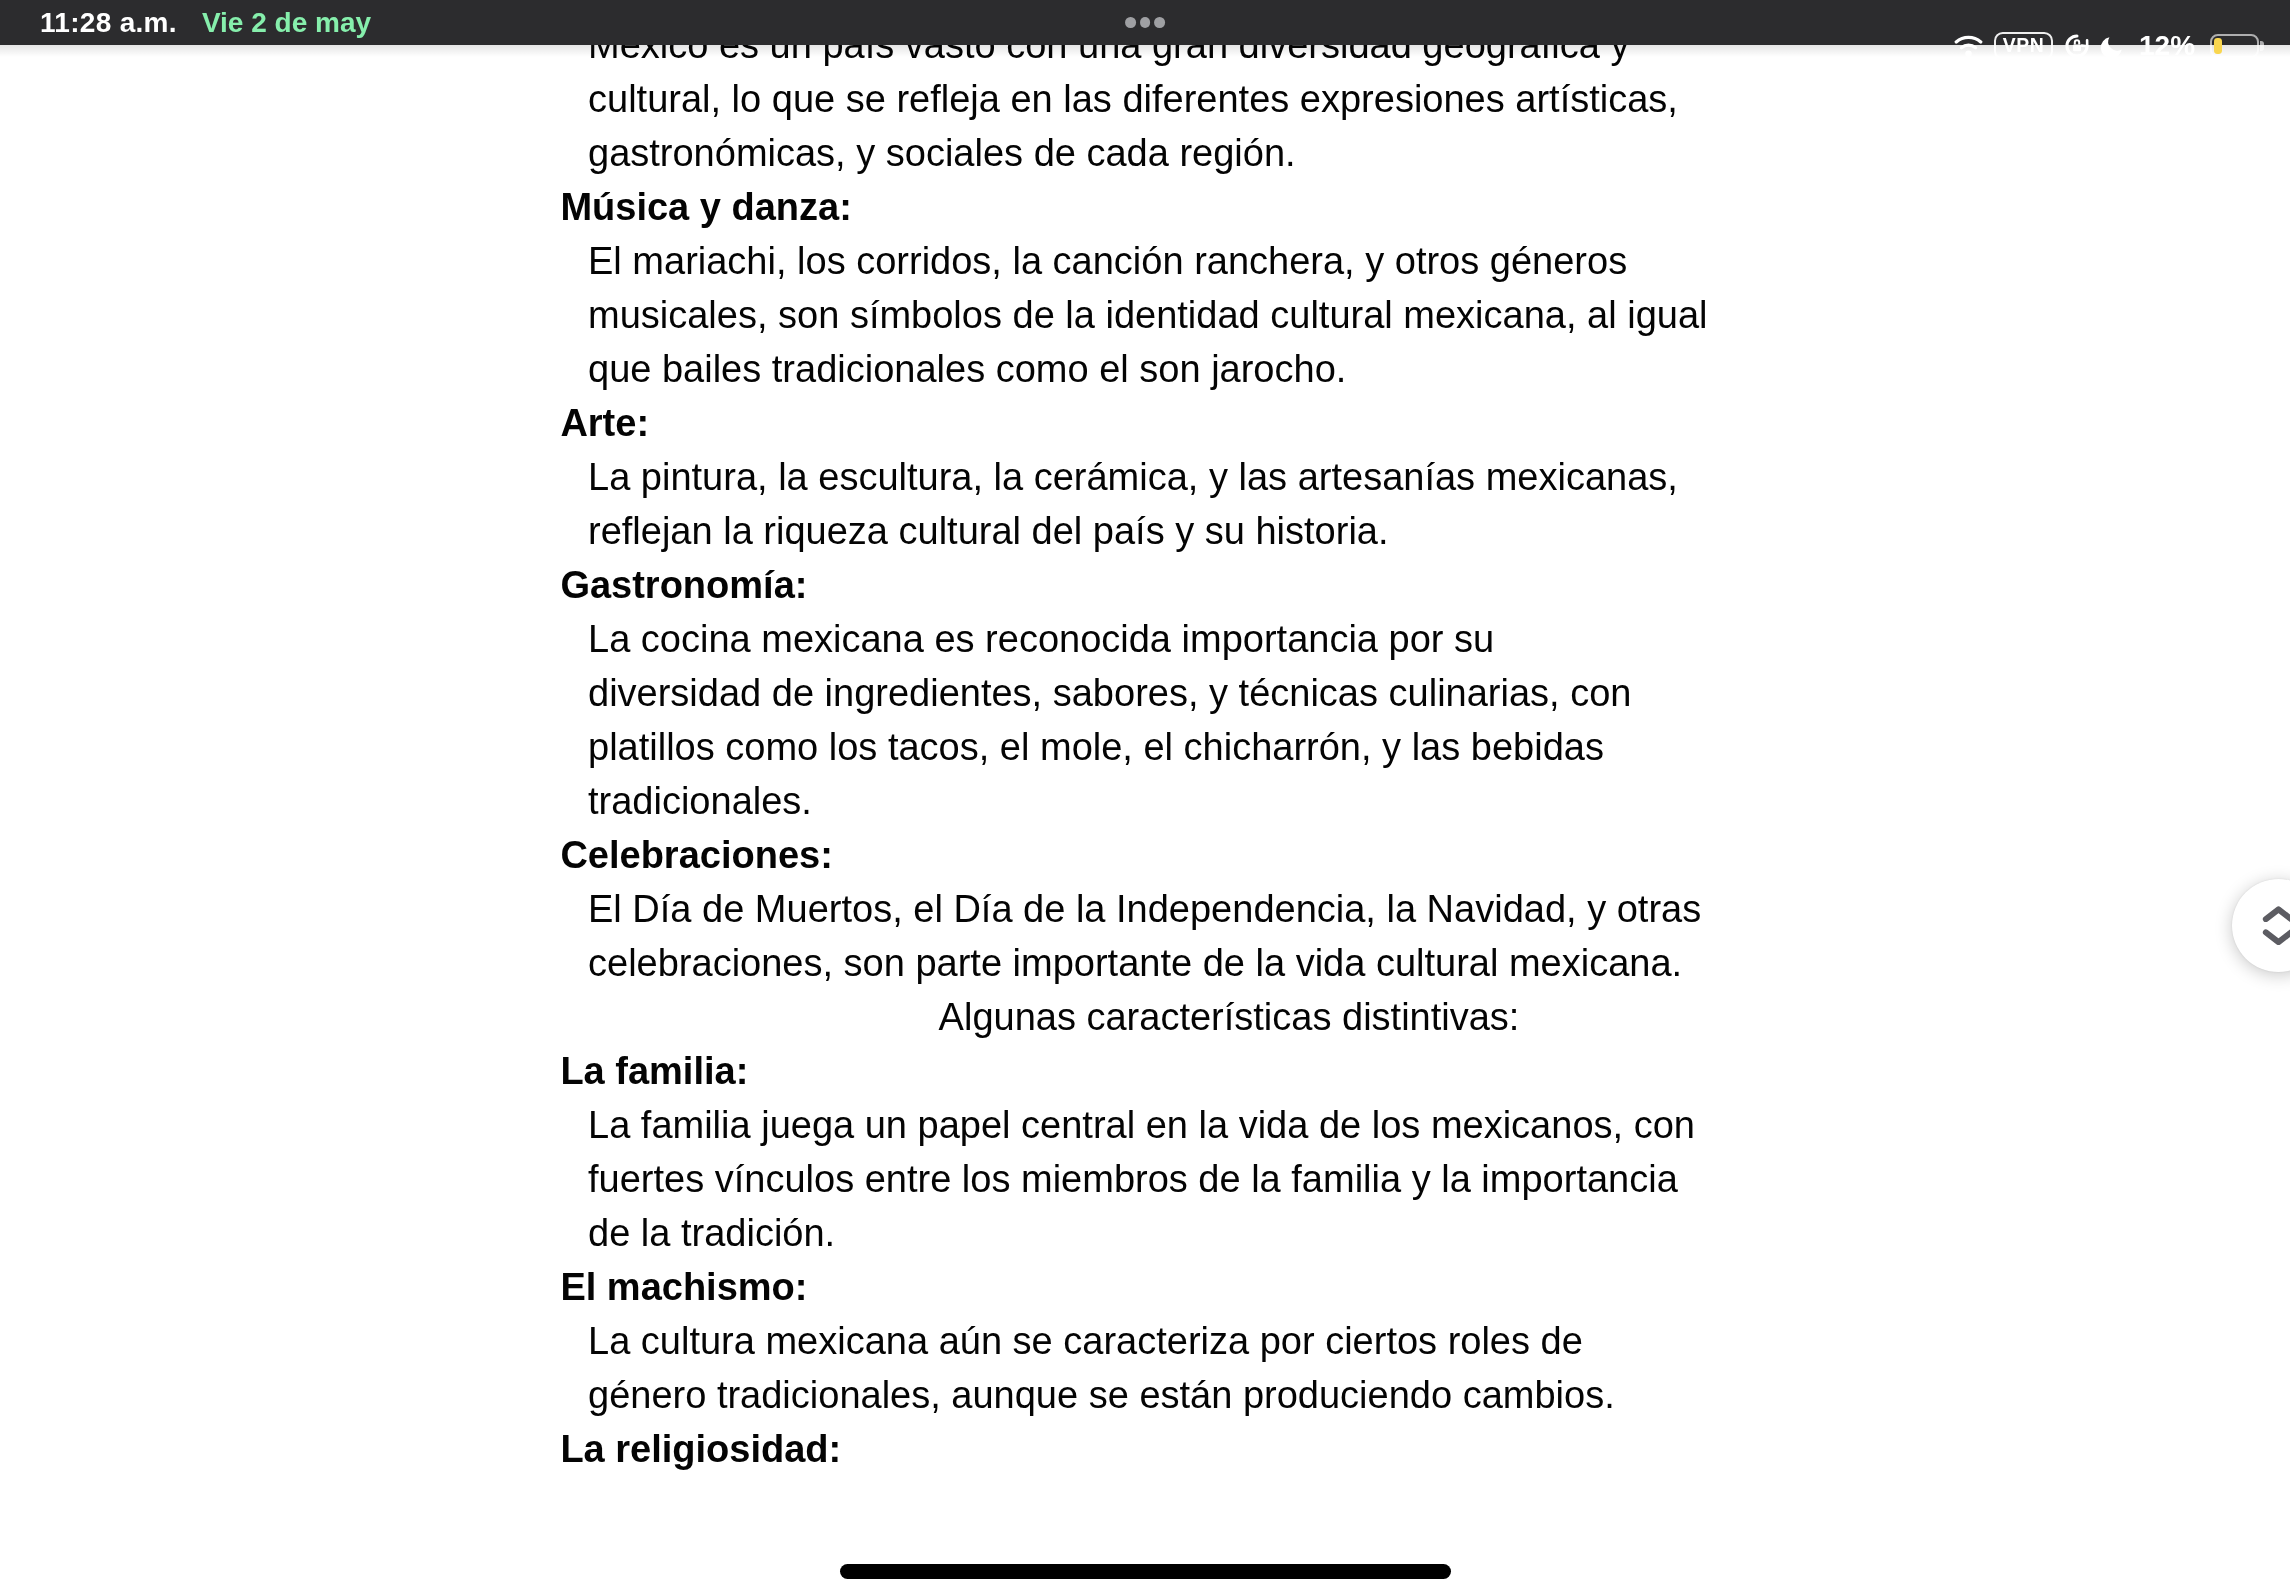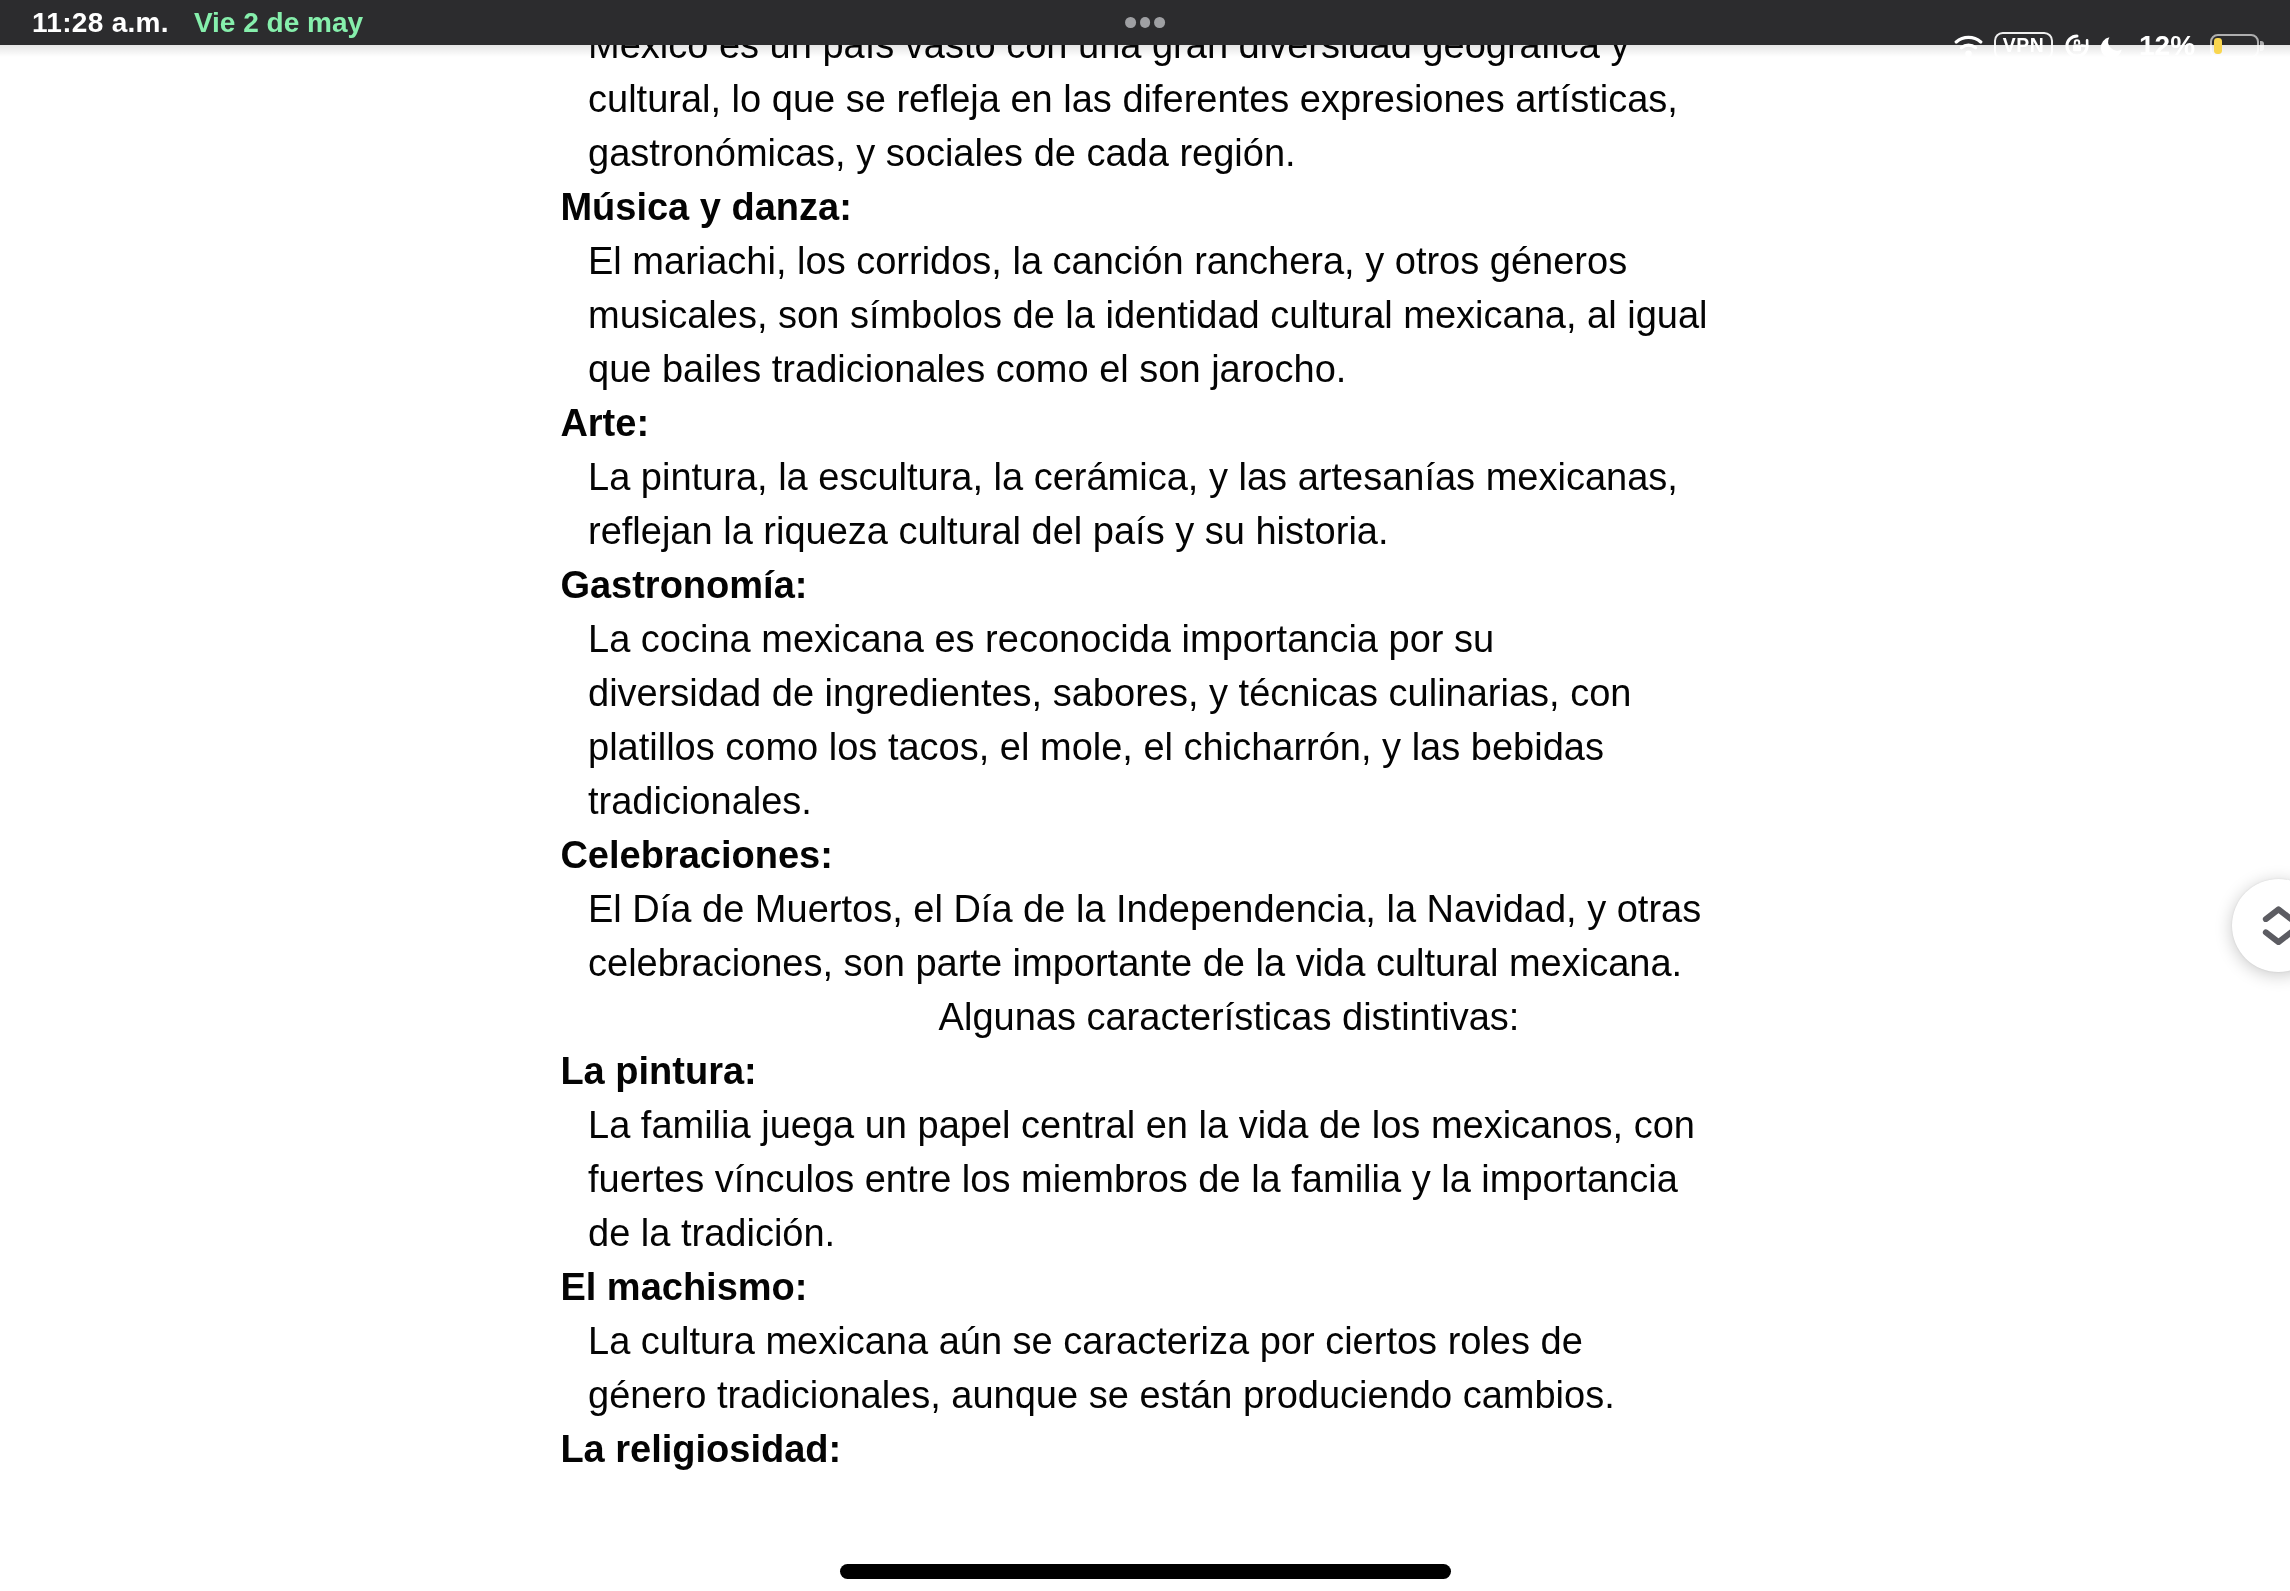--- a/index.html
+++ b/index.html
@@ -3,21 +3,21 @@
 <meta charset="utf-8">
 <style>
   html,body{margin:0;padding:0;background:#000;}
   .screen{position:relative;width:2290px;height:1591px;background:#ffffff;overflow:hidden;
           font-family:"Liberation Sans", sans-serif;}
 
   
   .status-bar{position:absolute;top:0;left:0;right:0;height:45px;background:#2c2c2e;color:#fff;
               display:flex;align-items:center;justify-content:space-between;
               padding:0 26px 0 32px;box-sizing:border-box;z-index:10;font-size:28px;}
-  .sb-left{display:flex;align-items:baseline;gap:25px;}
+  .sb-left{display:flex;align-items:baseline;gap:25px;margin-left:8px;}
   .sb-time{font-weight:600;letter-spacing:0.3px;}
   .sb-date{font-weight:700;color:#86efac;}
   .sb-center{position:absolute;left:50%;top:0;height:45px;transform:translateX(-50%);
              display:flex;align-items:center;gap:3.9px;}
   .dot{width:10.7px;height:10.7px;border-radius:50%;background:#9fa0a3;}
   .sb-right{display:flex;align-items:center;gap:10.7px;margin-top:47px;}
   .vpn-badge{border:2.4px solid rgba(255,255,255,.92);border-radius:8.7px;padding:1px 6.8px 1.9px;
              font-size:19.4px;font-weight:700;letter-spacing:0.5px;line-height:1.1;}
   .pct{font-weight:600;margin-left:2.9px;}
   .battery{display:flex;align-items:center;margin-left:3.9px;}
@@ -104,21 +104,21 @@
 reflejan la riqueza cultural del país y su historia.</p>
     <p class="term">Gastronomía:</p>
     <p class="para">La cocina mexicana es reconocida importancia por su
 diversidad de ingredientes, sabores, y técnicas culinarias, con
 platillos como los tacos, el mole, el chicharrón, y las bebidas
 tradicionales.</p>
     <p class="term">Celebraciones:</p>
     <p class="para">El Día de Muertos, el Día de la Independencia, la Navidad, y otras
 celebraciones, son parte importante de la vida cultural mexicana.</p>
     <p class="lead gap-lg">Algunas características distintivas:</p>
-    <p class="term gap-md">La pintura:</p>
+    <p class="term gap-md">La familia:</p>
     <p class="para">La familia juega un papel central en la vida de los mexicanos, con
 fuertes vínculos entre los miembros de la familia y la importancia
 de la tradición.</p>
     <p class="term">El machismo:</p>
     <p class="para">La cultura mexicana aún se caracteriza por ciertos roles de
 género tradicionales, aunque se están produciendo cambios.</p>
     <p class="term">La religiosidad:</p>
   </div>
 
   <div class="scroll-widget">

